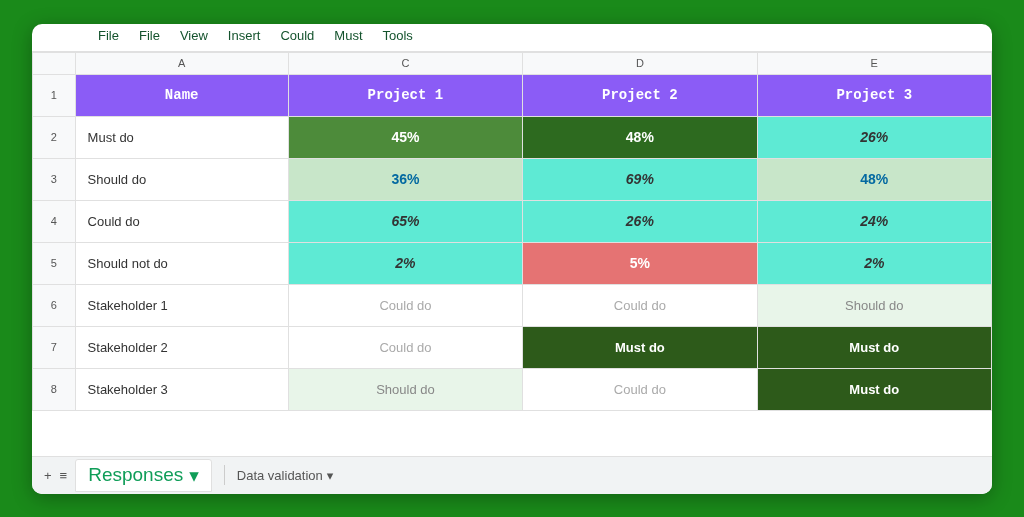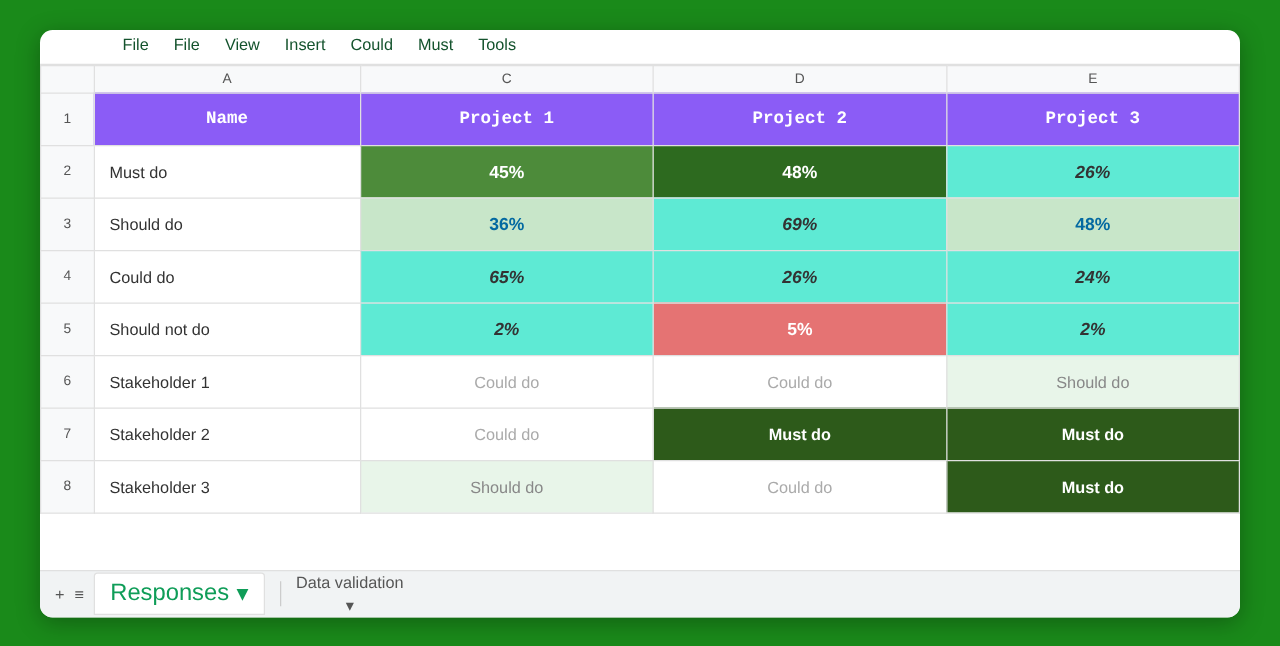--- a/index.html
+++ b/index.html
@@ -167,21 +167,20 @@
       background: #ccc;
       margin: 0 4px;
     }
     .data-val-btn {
       display: flex;
       align-items: center;
       gap: 4px;
       font-size: 13px;
       color: #555;
       cursor: pointer;
-      flex-direction: column;
     }
   </style>
 </head>
 <body>
 
 <div class="window">
 
 
   <div class="menu-bar">
     <span class="menu-item">File</span>

